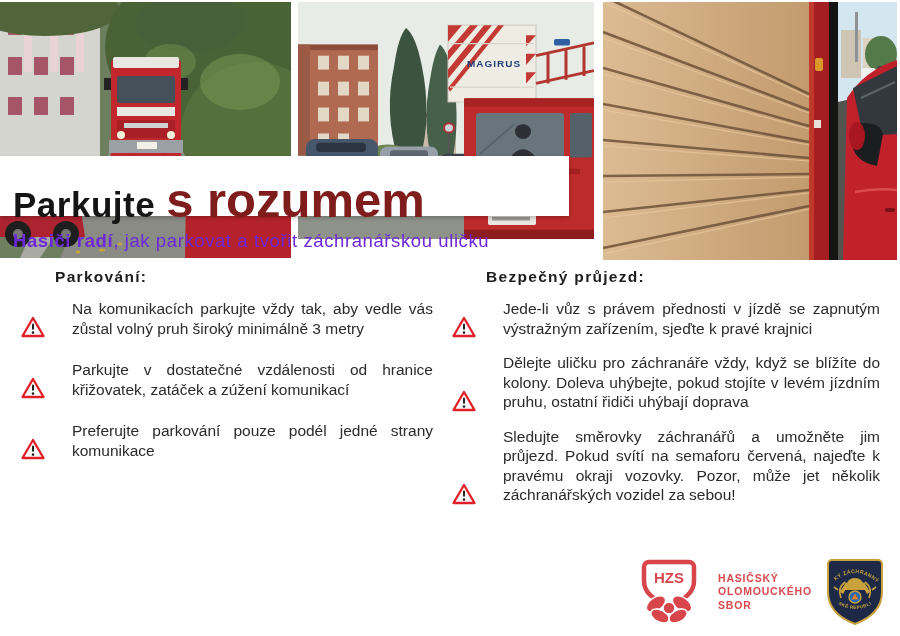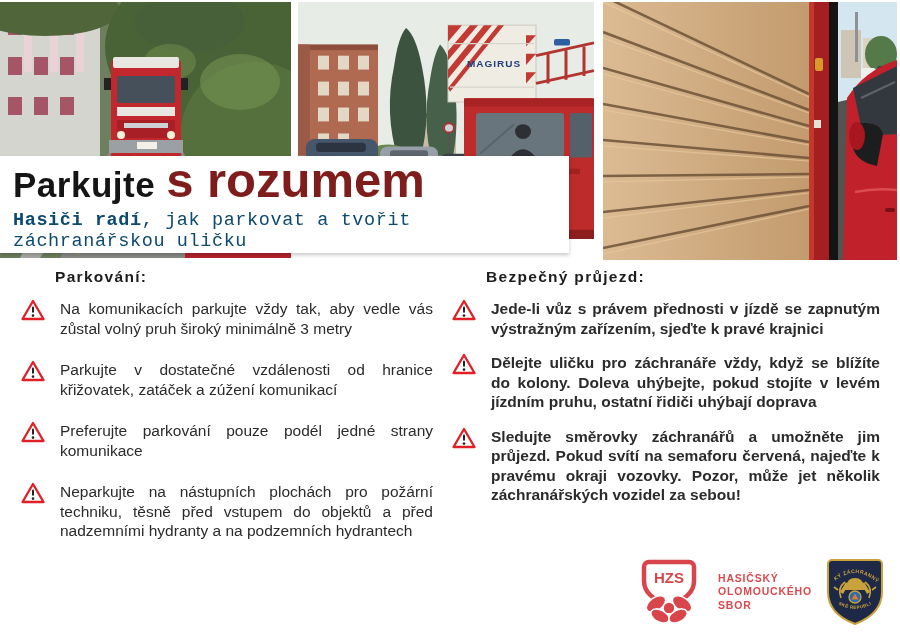--- a/index.html
+++ b/index.html
@@ -8,36 +8,36 @@
 
   
   .hero{position:absolute;left:0;top:0;width:900px;height:262px;}
   .photo{position:absolute;overflow:hidden;}
   .photo svg{display:block;width:100%;height:100%;}
   .photo1{left:0;top:2px;width:291px;height:256px;}
   .photo2{left:298px;top:2px;width:296px;height:237px;}
   .photo3{left:603px;top:2px;width:294px;height:258px;}
 
   
-  .title-band{position:absolute;left:0;top:156px;width:569px;height:97px;background:#ffffff;
-    box-shadow:0 2px 4px rgba(0,0,0,.22);padding:0 0 0 13px;box-sizing:border-box;z-index:5;}
+  .title-band{position:absolute;left:0;top:156px;width:569px;height:60px;background:#ffffff;
+    box-shadow:0 2px 4px rgba(0,0,0,.22);padding:20px 0 0 13px;box-sizing:border-box;z-index:5;}
   .title-line{display:flex;align-items:baseline;gap:11px;line-height:1;}
   .title-black{font-size:35px;font-weight:800;color:#151515;letter-spacing:.5px;}
   .title-red{font-size:49px;font-weight:800;color:#7f1d1d;letter-spacing:0;}
-  .subtitle{margin-top:5px;font-size:18.5px;color:#0c4a6e;letter-spacing:.6px;font-family:Liberation Mono, monospace;}
+  .subtitle{margin-top:5px;font-size:18.5px;color:#6d28d9;letter-spacing:.6px;}
   .subtitle b{font-weight:800;}
 
   
   .content{position:absolute;top:268px;left:0;width:900px;}
   .col{position:absolute;top:0;}
   .col-left{left:21px;width:412px;}
   .col-right{left:452px;width:428px;}
   .col h2{margin:0 0 13px 34px;font-size:15.5px;font-weight:800;color:#1d1d1d;letter-spacing:1.3px;}
-  .item{display:flex;align-items:flex-start;gap:15px;margin-bottom:22px;}
-  .col-right .item{margin-bottom:15px;font-weight:bold;}
+  .item{display:flex;align-items:flex-end;gap:27px;margin-bottom:22px;}
+  .col-right .item{margin-bottom:15px;}
   .warn{flex:0 0 24px;width:24px;height:22px;}
   .item p{margin:0;font-size:15.5px;line-height:19.5px;color:#2b2b2b;text-align:justify;}
 
   
   .footer{position:absolute;left:632px;top:556px;display:flex;align-items:center;gap:12px;}
   .org-name{color:#d94a4f;font-weight:800;font-size:10.5px;letter-spacing:.8px;line-height:13.5px;}
 </style>
 </head>
 <body>
 
@@ -279,28 +279,20 @@
           </svg>
         <p>Parkujte v dostatečné vzdálenosti od hranice křižovatek, zatáček a zúžení komunikací</p>
       </div>
       <div class="item">
         <svg class="warn" viewBox="0 0 24 22">
             <polygon points="12,2 22.5,20 1.5,20" fill="#fff" stroke="#e01f26" stroke-width="2.3" stroke-linejoin="round"></polygon>
             <rect x="11" y="7.5" width="2" height="6.2" rx="1" fill="#222"></rect>
             <circle cx="12" cy="16.6" r="1.3" fill="#222"></circle>
           </svg>
         <p>Preferujte parkování pouze podél jedné strany komunikace</p>
-      </div>
-      <div class="item">
-        <svg class="warn" viewBox="0 0 24 22">
-            <polygon points="12,2 22.5,20 1.5,20" fill="#fff" stroke="#e01f26" stroke-width="2.3" stroke-linejoin="round"></polygon>
-            <rect x="11" y="7.5" width="2" height="6.2" rx="1" fill="#222"></rect>
-            <circle cx="12" cy="16.6" r="1.3" fill="#222"></circle>
-          </svg>
-        <p>Neparkujte na nástupních plochách pro požární techniku, těsně před vstupem do objektů a před nadzemními hydranty a na podzemních hydrantech</p>
       </div>
     </section>
 
     <section class="col col-right">
       <h2>Bezpečný průjezd:</h2>
 
       <div class="item">
         <svg class="warn" viewBox="0 0 24 22">
             <polygon points="12,2 22.5,20 1.5,20" fill="#fff" stroke="#e01f26" stroke-width="2.3" stroke-linejoin="round"></polygon>
             <rect x="11" y="7.5" width="2" height="6.2" rx="1" fill="#222"></rect>

